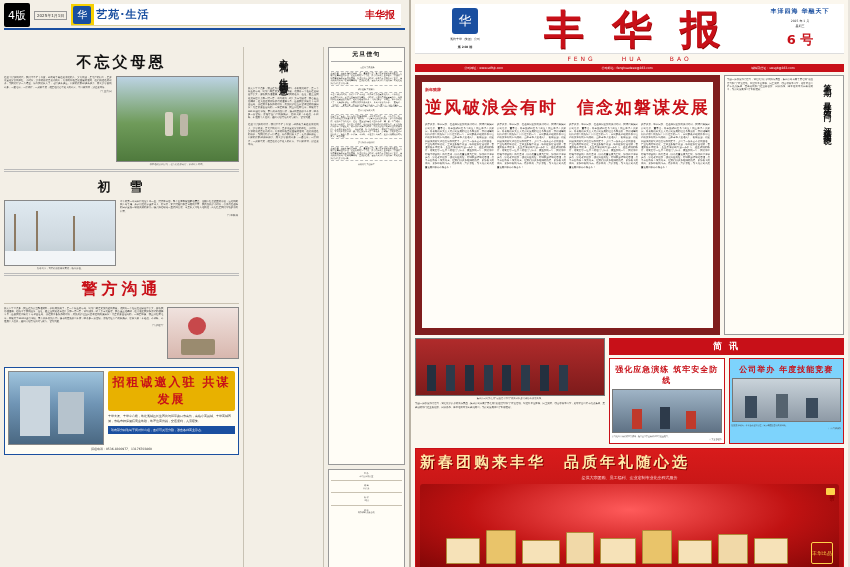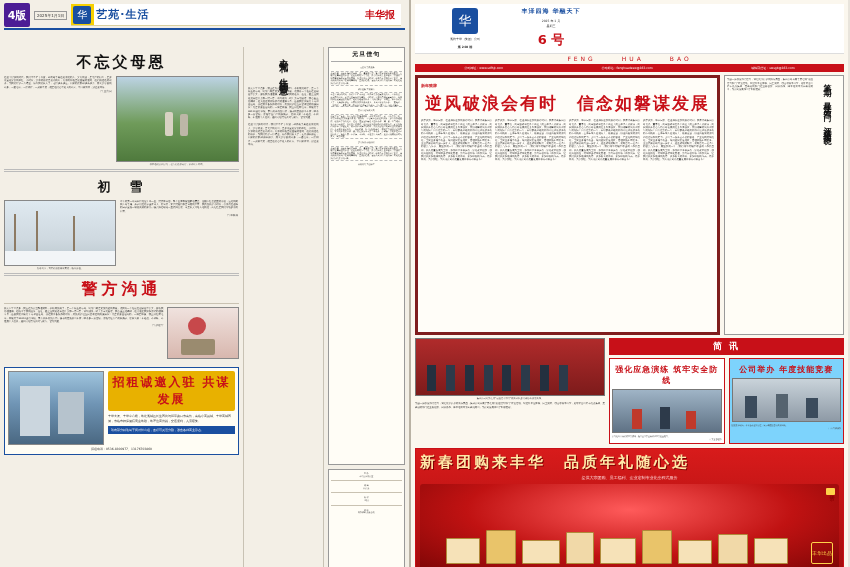--- a/index.html
+++ b/index.html
@@ -35,23 +35,23 @@
     background:#f3efe6;
     border-right:2px solid #b9b2a4;
     padding:4px;
   }
   .lhead {
     display:flex; align-items:center; height:26px;
     border-bottom:2px solid #1a4fa0;
     padding-bottom:2px;
   }
   .pagenum {
-    width:26px;height:24px;background:#4c1d95;color:#fff;
+    width:26px;height:24px;background:#000000;color:#fff;
     display:flex;align-items:center;justify-content:center;
-    font-size:11px;font-weight:bold;border-radius:2px;
+    font-size:11px;font-weight:normal;border-radius:2px;
   }
   .ldate { font-size:4px;color:#333;margin-left:4px;border:0.5px solid #999;padding:1px 2px;}
   .lbanner {
     flex:1; margin:0 4px; height:22px;
     background: linear-gradient(90deg,#f7d000 0%, #f7d000 7%, #ffffff 7%, #ffffff 100%);
     display:flex; align-items:center; position:relative;
     border-bottom:1px solid #d8cfa0;
   }
   .lbanner .logo {
     width:18px;height:18px;background:#1a4fa0;color:#fff;border-radius:2px;
@@ -315,20 +315,21 @@
   </div>
 
   <div class="right">
 
     <div class="masthead">
       <div class="mh-left">
         <div class="mh-logo">华</div>
         <div>潍坊丰华（集团）公司</div>
         <div style="margin-top:3px;font-weight:bold;">第 248 期</div>
       </div>
+      <div class="mh-title">丰 华 报</div>
       <div class="mh-right">
         <div class="big">丰泽四海 华融天下</div>
         <div style="margin-top:3px;">2025 年 1 月</div>
         <div>星期三</div>
         <div class="num">6 号</div>
       </div>
     </div>
 
     <div class="pinyin">
       <span>FENG</span>
@@ -337,21 +338,21 @@
     </div>
 
     <div class="mh-bar">
       <span>公司网址：www.sdfhjt.com</span>
       <span>公司邮箱：fenghuadesw@163.com</span>
       <span>编辑部信箱：swsgb@163.com</span>
     </div>
 
     <div style="display:flex;gap:4px;margin-top:3px;">
 
-      <div style="width:360px;border:3px solid #7f1d1d;background:#fffdf8;padding:3px;">
+      <div style="width:360px;border:7px solid #7f1d1d;background:#fffdf8;padding:3px;">
         <div class="newyear-label">新年致辞</div>
         <div class="headline">逆风破浪会有时　信念如磐谋发展</div>
         <div class="lead-wrap">
           <div class="lead-col tiny tx">岁序更新，华章日新。在这辞旧迎新的美好时刻，我谨代表集团公司党委、董事会，向辛勤耕耘在各个岗位上的全体员工及家属，向长期以来关心支持公司发展的社会各界朋友，致以诚挚的问候和新年的祝福！回首过去的一年，面对复杂严峻的外部环境和前所未有的市场挑战，全体丰华人迎难而上、砥砺奋进，以逆风破浪的勇气和信念如磐的定力，交出了一份来之不易的答卷。产业结构持续优化，主营业务稳中有进，项目建设提速增效，管理效能不断提升，企业品牌影响力进一步扩大。这些成绩的取得，凝聚着每一位员工的智慧与汗水。展望新的一年，我们将坚持稳中求进的工作总基调，以高质量发展为主线，加快转型升级步伐，深化改革创新，强化风险防控，持续推进精细化管理，努力开创各项工作新局面。让我们以更加饱满的热情、更加务实的作风、更加昂扬的斗志，携手并肩，共赴新程，为实现公司高质量发展目标而不懈奋斗！</div>
           <div class="lead-col tiny tx">岁序更新，华章日新。在这辞旧迎新的美好时刻，我谨代表集团公司党委、董事会，向辛勤耕耘在各个岗位上的全体员工及家属，向长期以来关心支持公司发展的社会各界朋友，致以诚挚的问候和新年的祝福！回首过去的一年，面对复杂严峻的外部环境和前所未有的市场挑战，全体丰华人迎难而上、砥砺奋进，以逆风破浪的勇气和信念如磐的定力，交出了一份来之不易的答卷。产业结构持续优化，主营业务稳中有进，项目建设提速增效，管理效能不断提升，企业品牌影响力进一步扩大。这些成绩的取得，凝聚着每一位员工的智慧与汗水。展望新的一年，我们将坚持稳中求进的工作总基调，以高质量发展为主线，加快转型升级步伐，深化改革创新，强化风险防控，持续推进精细化管理，努力开创各项工作新局面。让我们以更加饱满的热情、更加务实的作风、更加昂扬的斗志，携手并肩，共赴新程，为实现公司高质量发展目标而不懈奋斗！</div>
           <div class="lead-col tiny tx">岁序更新，华章日新。在这辞旧迎新的美好时刻，我谨代表集团公司党委、董事会，向辛勤耕耘在各个岗位上的全体员工及家属，向长期以来关心支持公司发展的社会各界朋友，致以诚挚的问候和新年的祝福！回首过去的一年，面对复杂严峻的外部环境和前所未有的市场挑战，全体丰华人迎难而上、砥砺奋进，以逆风破浪的勇气和信念如磐的定力，交出了一份来之不易的答卷。产业结构持续优化，主营业务稳中有进，项目建设提速增效，管理效能不断提升，企业品牌影响力进一步扩大。这些成绩的取得，凝聚着每一位员工的智慧与汗水。展望新的一年，我们将坚持稳中求进的工作总基调，以高质量发展为主线，加快转型升级步伐，深化改革创新，强化风险防控，持续推进精细化管理，努力开创各项工作新局面。让我们以更加饱满的热情、更加务实的作风、更加昂扬的斗志，携手并肩，共赴新程，为实现公司高质量发展目标而不懈奋斗！</div>
           <div class="lead-col tiny tx">岁序更新，华章日新。在这辞旧迎新的美好时刻，我谨代表集团公司党委、董事会，向辛勤耕耘在各个岗位上的全体员工及家属，向长期以来关心支持公司发展的社会各界朋友，致以诚挚的问候和新年的祝福！回首过去的一年，面对复杂严峻的外部环境和前所未有的市场挑战，全体丰华人迎难而上、砥砺奋进，以逆风破浪的勇气和信念如磐的定力，交出了一份来之不易的答卷。产业结构持续优化，主营业务稳中有进，项目建设提速增效，管理效能不断提升，企业品牌影响力进一步扩大。这些成绩的取得，凝聚着每一位员工的智慧与汗水。展望新的一年，我们将坚持稳中求进的工作总基调，以高质量发展为主线，加快转型升级步伐，深化改革创新，强化风险防控，持续推进精细化管理，努力开创各项工作新局面。让我们以更加饱满的热情、更加务实的作风、更加昂扬的斗志，携手并肩，共赴新程，为实现公司高质量发展目标而不懈奋斗！</div>
         </div>
       </div>
 

